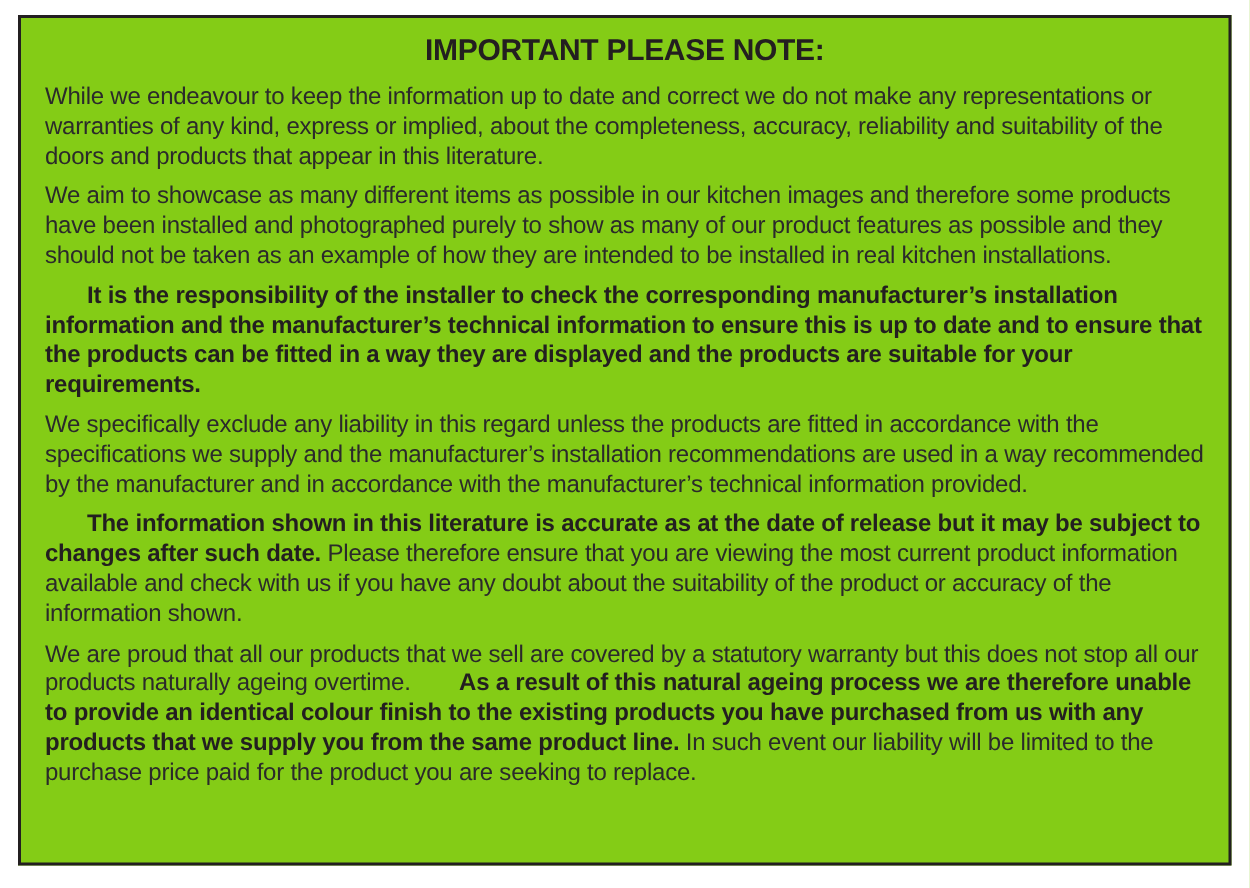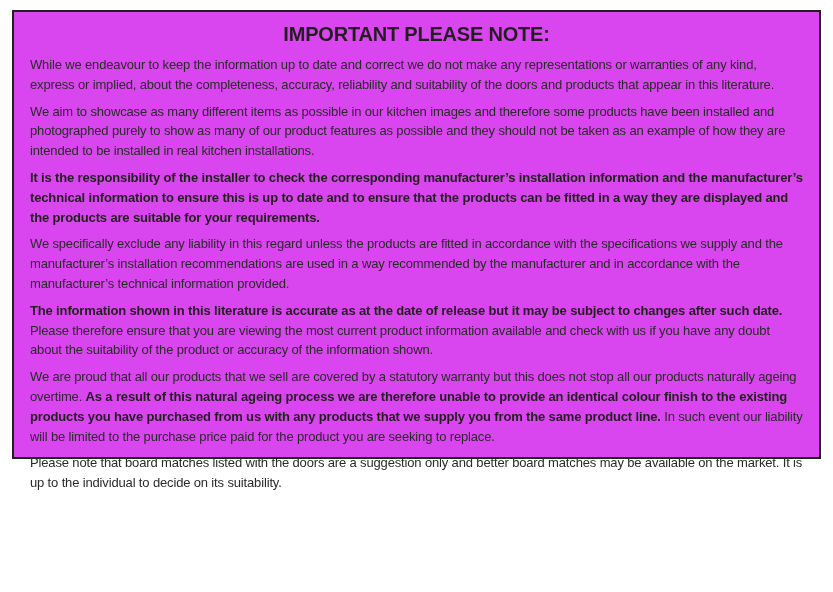--- a/index.html
+++ b/index.html
@@ -10,43 +10,44 @@
     height: 592px;
     background: #ffffff;
     font-family: "Liberation Sans", "DejaVu Sans", sans-serif;
     overflow: hidden;
   }
   .notice-box {
     position: absolute;
     left: 12px;
     top: 10px;
     width: 809px;
-    height: 449px;
+    height: 567px;
     border: 2px solid #231f20;
-    background: #d946ef;
+    background: #84cc16;
     padding: 9px 16px 8px 16px;
   }
   .notice-title {
     text-align: center;
     font-size: 20px;
     font-weight: bold;
     color: #231f20;
     letter-spacing: -0.2px;
     margin: 2px 0 9px 0;
   }
   .notice-paragraph {
-    font-size: 13px;
+    font-size: 16px;
     line-height: 19.8px;
     letter-spacing: -0.15px;
     color: #2b2a2b;
     margin: 0 0 7px 0;
   }
   .notice-paragraph .seg-bold {
     font-weight: bold;
     color: #231f20;
+    margin-left: 28px;
   }
 </style>
 </head>
 <body>
 
 <div class="page">
   <div class="notice-box">
 
     <div class="notice-title">IMPORTANT PLEASE NOTE:</div>
 
@@ -68,18 +69,15 @@
 
     <p class="notice-paragraph">
       <span class="seg-bold">The information shown in this literature is accurate as at the date of release but it may be subject to changes after such date.</span><span class="seg-regular"> Please therefore ensure that you are viewing the most current product information available and check with us if you have any doubt about the suitability of the product or accuracy of the information shown.</span>
     </p>
 
     <p class="notice-paragraph">
       <span class="seg-regular">We are proud that all our products that we sell are covered by a statutory warranty but this does not stop all our products naturally ageing overtime. </span><span class="seg-bold">As a result of this natural ageing process we are therefore unable to provide an identical colour finish to the existing products you have purchased from us with any products that we supply you from the same product line.</span><span class="seg-regular"> In such event our liability will be limited to the purchase price paid for the product you are seeking to replace.</span>
     </p>
 
 
-    <p class="notice-paragraph">
-      <span class="seg-regular">Please note that board matches listed with the doors are a suggestion only and better board matches may be available on the market. It is up to the individual to decide on its suitability.</span>
-    </p>
 
   </div>
 </div>
 
 </body></html>

